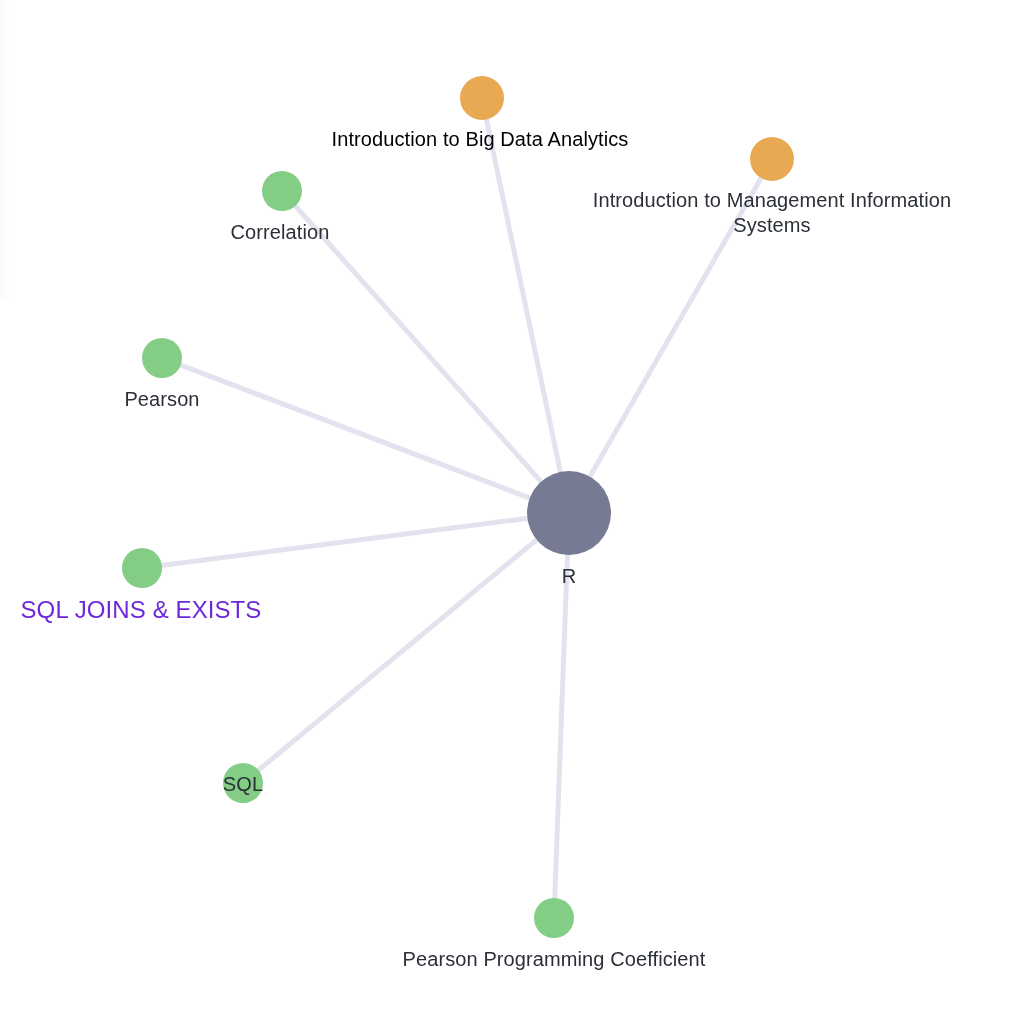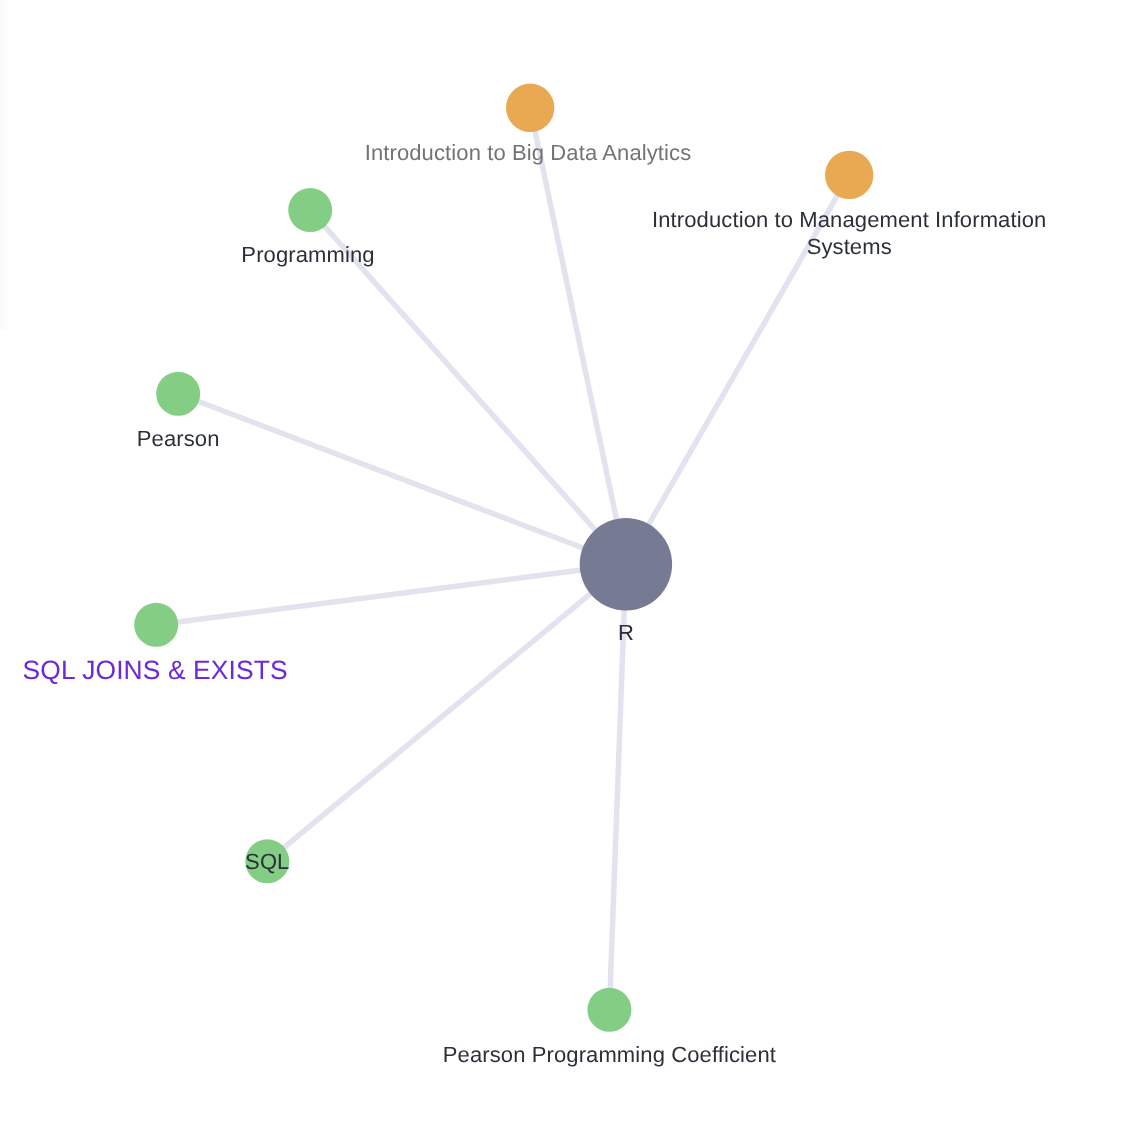--- a/index.html
+++ b/index.html
@@ -59,25 +59,25 @@
       <line x1="569" y1="513" x2="282" y2="191" stroke="#e2e3ef" stroke-width="5" stroke-linecap="round"></line>
       <line x1="569" y1="513" x2="162" y2="358" stroke="#e2e3ef" stroke-width="5" stroke-linecap="round"></line>
       <line x1="569" y1="513" x2="142" y2="568" stroke="#e2e3ef" stroke-width="5" stroke-linecap="round"></line>
       <line x1="569" y1="513" x2="243" y2="783" stroke="#e2e3ef" stroke-width="5" stroke-linecap="round"></line>
       <line x1="569" y1="513" x2="554" y2="918" stroke="#e2e3ef" stroke-width="5" stroke-linecap="round"></line>
     </svg>
   <div id="node-layer">
       <div class="graph-node" style="left: 569px; top: 513px; width: 84px; height: 84px; background: rgb(118, 122, 147);"></div>
       <div class="node-label" style="left: 569px; top: 564px; width: 160px; color: rgb(43, 47, 56); font-size: 20px;">R</div>
       <div class="graph-node" style="left: 482px; top: 98px; width: 44px; height: 44px; background: rgb(233, 169, 82);"></div>
-      <div class="node-label" style="left: 480px; top: 127px; width: 360px; color: #737373; font-size: 20px;">Introduction to Big Data Analytics</div>
+      <div class="node-label" style="left: 480px; top: 127px; width: 360px; color: #000000; font-size: 20px;">Introduction to Big Data Analytics</div>
       <div class="graph-node" style="left: 772px; top: 159px; width: 44px; height: 44px; background: rgb(233, 169, 82);"></div>
       <div class="node-label" style="left: 772px; top: 188px; width: 390px; color: rgb(43, 47, 56); font-size: 20px;">Introduction to Management Information Systems</div>
       <div class="graph-node" style="left: 282px; top: 191px; width: 40px; height: 40px; background: rgb(131, 205, 132);"></div>
-      <div class="node-label" style="left: 280px; top: 220px; width: 220px; color: rgb(43, 47, 56); font-size: 20px;">Programming</div>
+      <div class="node-label" style="left: 280px; top: 220px; width: 220px; color: rgb(43, 47, 56); font-size: 20px;">Correlation</div>
       <div class="graph-node" style="left: 162px; top: 358px; width: 40px; height: 40px; background: rgb(131, 205, 132);"></div>
       <div class="node-label" style="left: 162px; top: 387px; width: 200px; color: rgb(43, 47, 56); font-size: 20px;">Pearson</div>
       <div class="graph-node" style="left: 142px; top: 568px; width: 40px; height: 40px; background: rgb(131, 205, 132);"></div>
       <div class="node-label" style="left: 141px; top: 597px; width: 260px; color: #6d28d9; font-size: 24px;">SQL JOINS &amp; EXISTS</div>
       <div class="graph-node" style="left: 243px; top: 783px; width: 40px; height: 40px; background: rgb(131, 205, 132);"></div>
       <div class="node-label" style="left: 243px; top: 772px; width: 160px; color: rgb(43, 47, 56); font-size: 20px;">SQL</div>
       <div class="graph-node" style="left: 554px; top: 918px; width: 40px; height: 40px; background: rgb(131, 205, 132);"></div>
       <div class="node-label" style="left: 554px; top: 947px; width: 360px; color: rgb(43, 47, 56); font-size: 20px;">Pearson Programming Coefficient</div>
     </div>
 </div>

